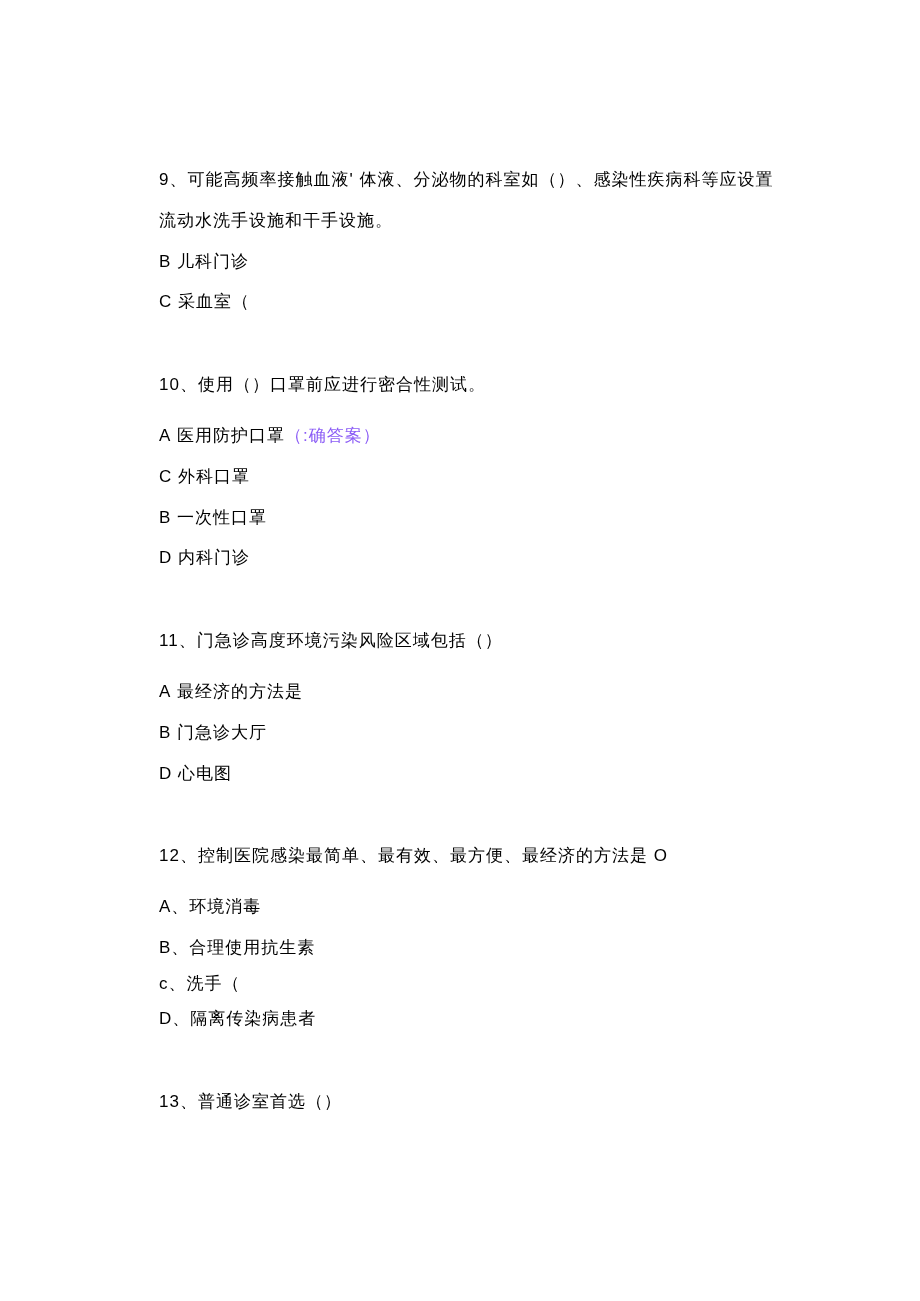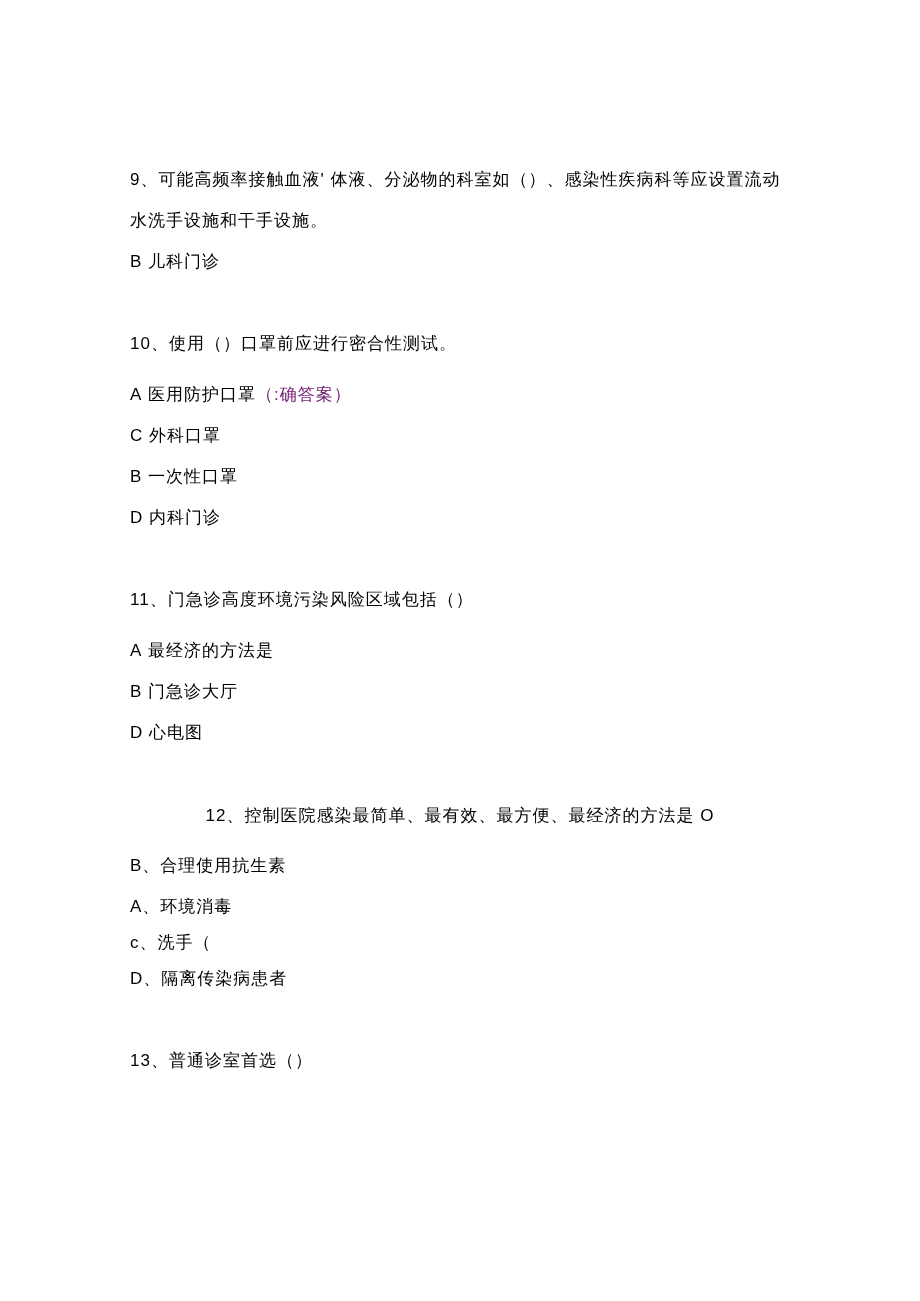--- a/index.html
+++ b/index.html
@@ -12,45 +12,47 @@
       font-family: "SimSun", "Microsoft YaHei", sans-serif;
       width: 920px;
       margin: 0 auto;
       padding: 160px 130px 60px 130px;
       color: #000000;
       font-size: 17px;
       line-height: 2.4;
     }
     .question-block {
       margin-bottom: 42px;
+      margin-left: 29px;
     }
     .question-text {
       letter-spacing: 1px;
     }
     .option {
       letter-spacing: 1px;
     }
     .option-letter {
       font-family: Arial, sans-serif;
     }
     .answer-mark {
-      color: #701a75;
+      color: #8b5cf6;
     }
     .tight {
       line-height: 1.8;
     }
   </style>
 </head>
 <body>
 
 <div class="question-block">
   <div class="question-text">
     <span>9、</span><span>可能高频率接触血液' 体液、分泌物的科室如（）、感染性疾病科等应设置流动水洗手设施和干手设施。</span>
   </div>
   <div class="option"><span class="option-letter">B</span><span> 儿科门诊</span></div>
+  <div class="option"><span class="option-letter">C</span><span> 采血室（</span></div>
 </div>
 
 <div class="question-block">
   <div class="question-text" style="margin-bottom: 10px;">
     <span>10、</span><span>使用（）口罩前应进行密合性测试。</span>
   </div>
   <div class="option"><span class="option-letter">A</span><span> 医用防护口罩</span><span class="answer-mark">（:确答案）</span></div>
   <div class="option"><span class="option-letter">C</span><span> 外科口罩</span></div>
   <div class="option"><span class="option-letter">B</span><span> 一次性口罩</span></div>
   <div class="option"><span class="option-letter">D</span><span> 内科门诊</span></div>
@@ -59,25 +61,25 @@
 <div class="question-block">
   <div class="question-text" style="margin-bottom: 10px;">
     <span>11、</span><span>门急诊高度环境污染风险区域包括（）</span>
   </div>
   <div class="option"><span class="option-letter">A</span><span> 最经济的方法是</span></div>
   <div class="option"><span class="option-letter">B</span><span> 门急诊大厅</span></div>
   <div class="option"><span class="option-letter">D</span><span> 心电图</span></div>
 </div>
 
 <div class="question-block">
-  <div class="question-text" style="margin-bottom: 10px; text-align: center;">
+  <div class="question-text" style="margin-bottom: 10px;">
     <span>12、</span><span>控制医院感染最简单、最有效、最方便、最经济的方法是 O</span>
   </div>
+  <div class="option"><span class="option-letter">A、</span><span>环境消毒</span></div>
   <div class="option"><span class="option-letter">B、</span><span>合理使用抗生素</span></div>
-  <div class="option"><span class="option-letter">A、</span><span>环境消毒</span></div>
   <div class="option tight"><span class="option-letter">c、</span><span>洗手（</span></div>
   <div class="option"><span class="option-letter">D、</span><span>隔离传染病患者</span></div>
 </div>
 
 <div class="question-block">
   <div class="question-text">
     <span>13、</span><span>普通诊室首选（）</span>
   </div>
 </div>
 

